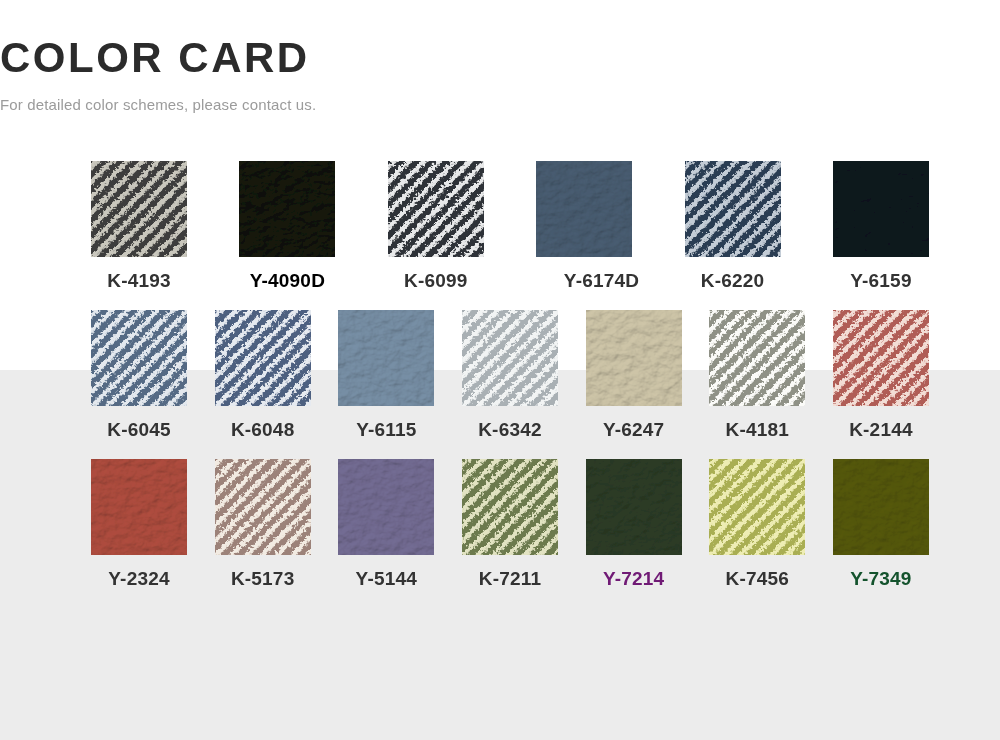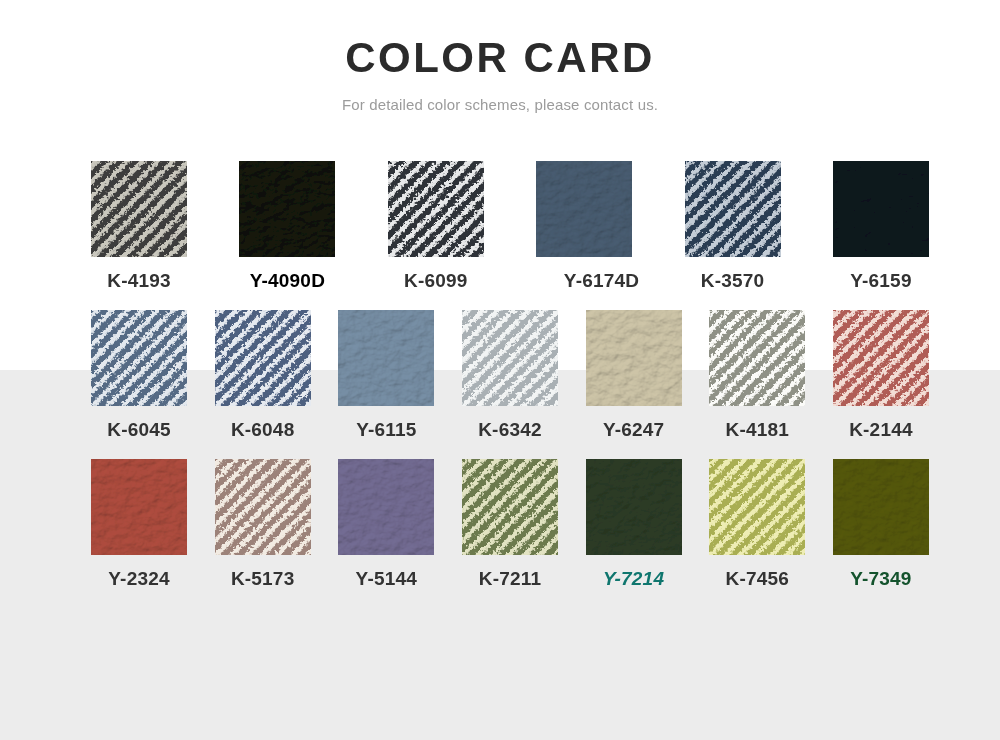--- a/index.html
+++ b/index.html
@@ -18,21 +18,20 @@
   #grey-band {
     position:absolute;
     left:0; top:370px; width:1000px; height:370px;
     background:#ececec;
     z-index:0;
   }
   
   #header {
     position:relative; z-index:2;
     padding-top:36px;
-    text-align:center;
   }
   #page-title {
     font-size:42px;
     font-weight:bold;
     letter-spacing:2.5px;
     color:#2b2b2b;
     line-height:1.05;
   }
   #page-subtitle {
     margin-top:16px;
@@ -175,21 +174,21 @@
         <rect x="3.1" width="1.1" height="7" fill="#2c3d52" opacity=".55"></rect>
       </pattern>
       <filter id="ftw5">
         <feTurbulence type="fractalNoise" baseFrequency="0.55" numOctaves="3" seed="5"></feTurbulence>
         <feDisplacementMap in="SourceGraphic" scale="5" xChannelSelector="R" yChannelSelector="G"></feDisplacementMap>
       </filter>
     </defs>
     <rect width="100" height="100" fill="url(#tw5)" filter="url(#ftw5)"></rect>
   </svg>
           </div>
-          <div class="swatch-label" style="color: rgb(51, 51, 51);">K-3570</div>
+          <div class="swatch-label" style="color: rgb(51, 51, 51);">K-6220</div>
         </div>
         <div class="swatch-cell">
           <div class="swatch-chip" style="background-color: rgb(50, 58, 68);">
   <svg class="tex" viewBox="0 0 100 100" preserveAspectRatio="none" xmlns="http://www.w3.org/2000/svg">
     <defs>
       <filter id="flt6">
         <feTurbulence type="fractalNoise" baseFrequency="0.14 0.18" numOctaves="4" seed="6" result="n"></feTurbulence>
         <feDiffuseLighting in="n" lighting-color="#434c57" surfaceScale="1.4" result="d">
           <feDistantLight azimuth="235" elevation="62"></feDistantLight>
         </feDiffuseLighting>
@@ -420,21 +419,21 @@
         <feDiffuseLighting in="n" lighting-color="#63755b" surfaceScale="1.4" result="d">
           <feDistantLight azimuth="235" elevation="62"></feDistantLight>
         </feDiffuseLighting>
         <feComposite in="d" in2="SourceGraphic" operator="arithmetic" k1="1" k2="0" k3="0" k4="0"></feComposite>
       </filter>
     </defs>
     <rect width="100" height="100" fill="#56694f"></rect>
     <rect width="100" height="100" fill="#56694f" filter="url(#flt19)" opacity=".72"></rect>
   </svg>
           </div>
-          <div class="swatch-label" style="color: #0f766e; font-style: italic;">Y-7214</div>
+          <div class="swatch-label" style="color: #701a75;">Y-7214</div>
         </div>
         <div class="swatch-cell">
           <div class="swatch-chip" style="background-color: rgb(169, 174, 83);">
   <svg class="tex" viewBox="0 0 100 100" preserveAspectRatio="none" xmlns="http://www.w3.org/2000/svg">
     <defs>
       <pattern id="tw20" width="7" height="7" patternUnits="userSpaceOnUse" patternTransform="rotate(45)">
         <rect width="7" height="7" fill="#a9ae53"></rect>
         <rect width="3.1" height="7" fill="#eeedb4"></rect>
         <rect x="3.1" width="1.1" height="7" fill="#a9ae53" opacity=".55"></rect>
       </pattern>

